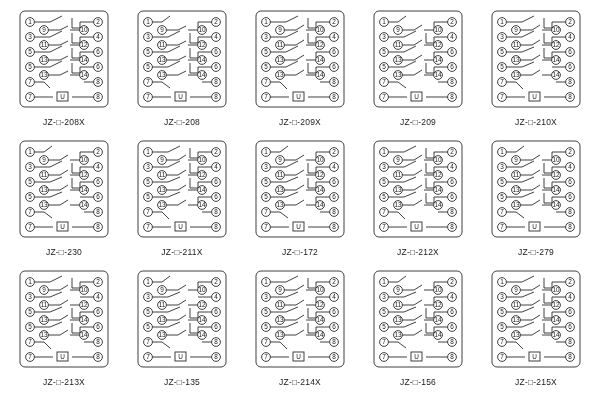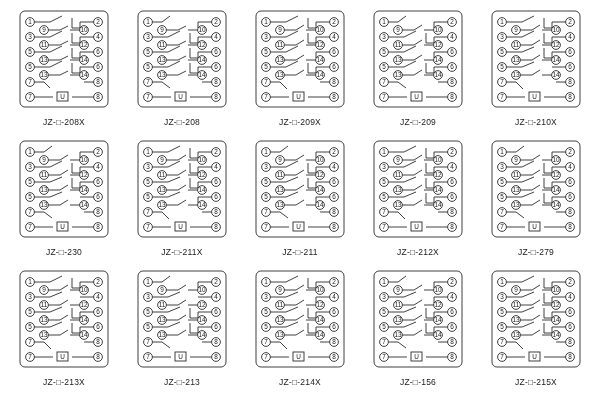--- a/index.html
+++ b/index.html
@@ -548,21 +548,21 @@
           <text x="34" y="41.4" text-anchor="middle">11</text>
           <text x="34" y="56.4" text-anchor="middle">13</text>
           <text x="34" y="71.4" text-anchor="middle">13</text>
           <text x="74" y="26.4" text-anchor="middle">10</text>
           <text x="74" y="41.4" text-anchor="middle">12</text>
           <text x="74" y="56.4" text-anchor="middle">14</text>
           <text x="74" y="71.4" text-anchor="middle">14</text>
           <text x="52.5" y="93" text-anchor="middle">U</text>
         </g>
       </svg>
-      <div class="caption">JZ-□-211</div>
+      <div class="caption">JZ-□-172</div>
     </div>
 
     <div class="cell">
       <svg class="diagram" viewBox="0 0 108 108">
         <g fill="none" stroke="#2b2b2b" stroke-width="0.9">
           <rect x="10" y="5" width="88" height="96" rx="5" ry="5"></rect>
           <circle cx="20" cy="16" r="4.4"></circle>
             <circle cx="88" cy="16" r="4.4"></circle>
           <circle cx="20" cy="31" r="4.4"></circle>
             <circle cx="88" cy="31" r="4.4"></circle>
@@ -800,21 +800,21 @@
           <text x="34" y="41.4" text-anchor="middle">11</text>
           <text x="34" y="56.4" text-anchor="middle">13</text>
           <text x="34" y="71.4" text-anchor="middle">13</text>
           <text x="74" y="26.4" text-anchor="middle">10</text>
           <text x="74" y="41.4" text-anchor="middle">12</text>
           <text x="74" y="56.4" text-anchor="middle">14</text>
           <text x="74" y="71.4" text-anchor="middle">14</text>
           <text x="52.5" y="93" text-anchor="middle">U</text>
         </g>
       </svg>
-      <div class="caption">JZ-□-213</div>
+      <div class="caption">JZ-□-135</div>
     </div>
 
     <div class="cell">
       <svg class="diagram" viewBox="0 0 108 108">
         <g fill="none" stroke="#2b2b2b" stroke-width="0.9">
           <rect x="10" y="5" width="88" height="96" rx="5" ry="5"></rect>
           <circle cx="20" cy="16" r="4.4"></circle>
             <circle cx="88" cy="16" r="4.4"></circle>
           <circle cx="20" cy="31" r="4.4"></circle>
             <circle cx="88" cy="31" r="4.4"></circle>

